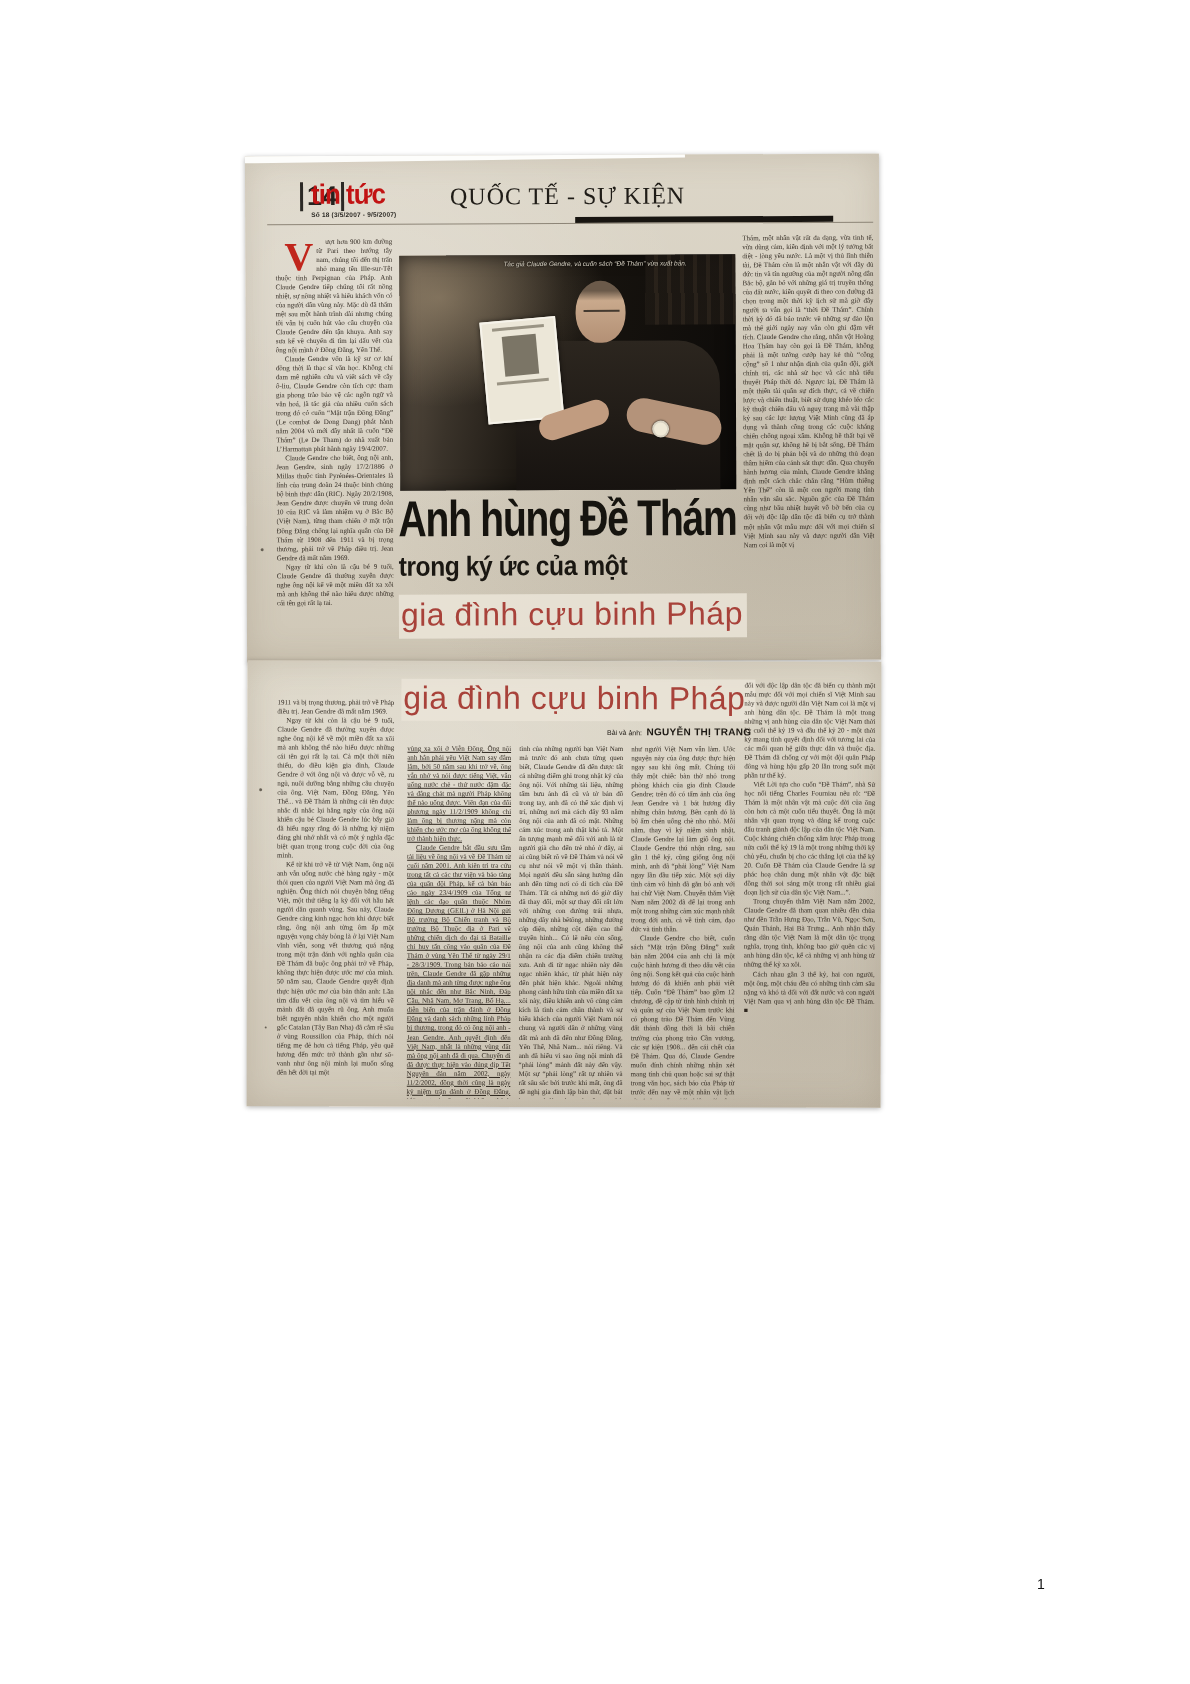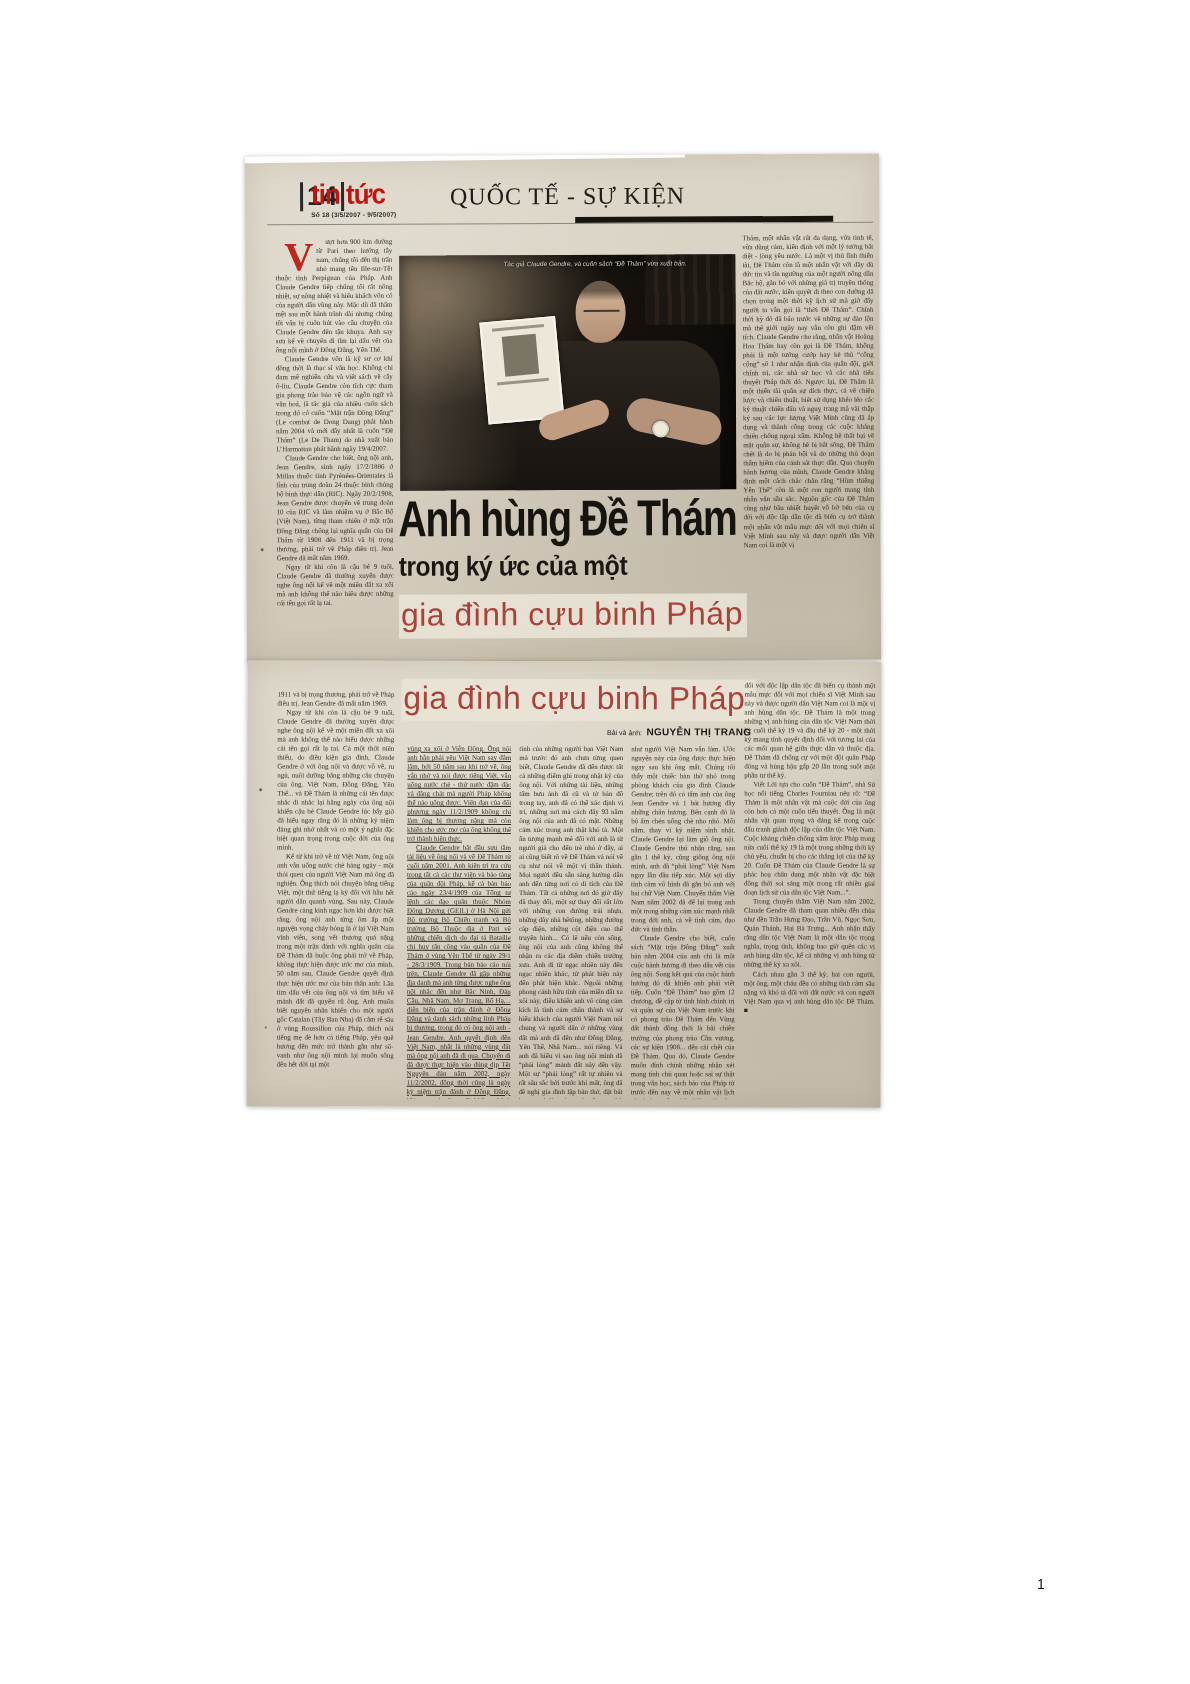--- a/index.html
+++ b/index.html
@@ -213,21 +213,21 @@
 
   <div class="strip strip-bottom">
 
     <div class="headline-red2">gia đình cựu binh Pháp</div>
 
     <div class="byline">
       <span class="bl-label">Bài và ảnh:</span>
       <span class="bl-name">NGUYỄN THỊ TRANG</span>
     </div>
 
-    <div class="col flow" style="left:30px;  top:30px; width:117px; height:408px;">
+    <div class="col flow" style="left:30px;  top:38px; width:117px; height:408px;">
         <p>1911 và bị trọng thương, phải trở về Pháp điều trị. Jean Gendre đã mất năm 1969.</p>
         <p>Ngay từ khi còn là cậu bé 9 tuổi, Claude Gendre đã thường xuyên được nghe ông nội kể về một miền đất xa xôi mà anh không thể nào hiểu được những cái tên gọi rất lạ tai. Cả một thời niên thiếu, do điều kiện gia đình, Claude Gendre ở với ông nội và được vỗ về, ru ngủ, nuôi dưỡng bằng những câu chuyện của ông. Việt Nam, Đồng Đăng, Yên Thế... và Đề Thám là những cái tên được nhắc đi nhắc lại hằng ngày của ông nội khiến cậu bé Claude Gendre lúc bấy giờ đã hiểu ngay rằng đó là những kỷ niệm đáng ghi nhớ nhất và có một ý nghĩa đặc biệt quan trọng trong cuộc đời của ông mình.</p>
         <p>Kể từ khi trở về từ Việt Nam, ông nội anh vẫn uống nước chè hàng ngày - một thói quen của người Việt Nam mà ông đã nghiện. Ông thích nói chuyện bằng tiếng Việt, một thứ tiếng lạ kỳ đối với hầu hết người dân quanh vùng. Sau này, Claude Gendre càng kinh ngạc hơn khi được biết rằng, ông nội anh từng ôm ấp một nguyện vọng cháy bỏng là ở lại Việt Nam vĩnh viễn, song vết thương quá nặng trong một trận đánh với nghĩa quân của Đề Thám đã buộc ông phải trở về Pháp, không thực hiện được ước mơ của mình. 50 năm sau, Claude Gendre quyết định thực hiện ước mơ của bản thân anh: Lần tìm dấu vết của ông nội và tìm hiểu về mảnh đất đã quyến rũ ông. Anh muốn biết nguyên nhân khiến cho một người gốc Catalan (Tây Ban Nha) đã cắm rễ sâu ở vùng Roussillon của Pháp, thích nói tiếng mẹ đẻ hơn cả tiếng Pháp, yêu quê hương đến mức trở thành gần như sô-vanh như ông nội mình lại muốn sống đến hết đời tại một</p>
       </div>
     <div class="col flow" style="left:160px; top:84px; width:104px; height:354px;text-decoration:underline;">
         <p>vùng xa xôi ở Viễn Đông. Ông nội anh hẳn phải yêu Việt Nam say đắm lắm, bởi 50 năm sau khi trở về, ông vẫn nhớ và nói được tiếng Việt, vẫn uống nước chè - thứ nước đậm đặc và đắng chát mà người Pháp không thể nào uống được. Viên đạn của đối phương ngày 11/2/1909 không chỉ làm ông bị thương nặng mà còn khiến cho ước mơ của ông không thể trở thành hiện thực.</p>
         <p>Claude Gendre bắt đầu sưu tầm tài liệu về ông nội và về Đề Thám từ cuối năm 2001. Anh kiên trì tra cứu trong tất cả các thư viện và bảo tàng của quân đội Pháp, kể cả bản báo cáo ngày 23/4/1909 của Tổng tư lệnh các đạo quân thuộc Nhóm Đông Dương (GEIL) ở Hà Nội gửi Bộ trưởng Bộ Chiến tranh và Bộ trưởng Bộ Thuộc địa ở Pari về những chiến dịch do đại tá Bataille chỉ huy tấn công vào quân của Đề Thám ở vùng Yên Thế từ ngày 29/1 - 28/3/1909. Trong bản báo cáo nói trên, Claude Gendre đã gặp những địa danh mà anh từng được nghe ông nội nhắc đến như Bắc Ninh, Đáp Cầu, Nhã Nam, Mơ Trang, Bố Hạ,... diễn biến của trận đánh ở Đồng Đăng và danh sách những lính Pháp bị thương, trong đó có ông nội anh - Jean Gendre. Anh quyết định đến Việt Nam, nhất là những vùng đất mà ông nội anh đã đi qua. Chuyến đi đã được thực hiện vào đúng dịp Tết Nguyên đán năm 2002, ngày 11/2/2002, đồng thời cũng là ngày kỷ niệm trận đánh ở Đồng Đăng. Ước mơ của ông nội không thành hiện thực thì nay là của anh. Với sự giúp đỡ rất nhiệt</p>
       </div>
     <div class="col flow" style="left:272px; top:84px; width:104px; height:354px;">
         <p>tình của những người bạn Việt Nam mà trước đó anh chưa từng quen biết, Claude Gendre đã đến được tất cả những điểm ghi trong nhật ký của ông nội. Với những tài liệu, những tấm bưu ảnh đã cũ và tờ bản đồ trong tay, anh đã có thể xác định vị trí, những nơi mà cách đây 93 năm ông nội của anh đã có mặt. Những cảm xúc trong anh thật khó tả. Một ấn tượng mạnh mẽ đối với anh là từ người già cho đến trẻ nhỏ ở đây, ai ai cũng biết rõ về Đề Thám và nói về cụ như nói về một vị thần thánh. Mọi người đều sẵn sàng hướng dẫn anh đến từng nơi có di tích của Đề Thám. Tất cả những nơi đó giờ đây đã thay đổi, một sự thay đổi rất lớn với những con đường trải nhựa, những dãy nhà bêtông, những đường cáp điện, những cột điện cao thế truyền hình... Có lẽ nếu còn sống, ông nội của anh cũng không thể nhận ra các địa điểm chiến trường xưa. Anh đi từ ngạc nhiên này đến ngạc nhiên khác, từ phát hiện này đến phát hiện khác. Ngoài những phong cảnh hữu tình của miền đất xa xôi này, điều khiến anh vô cùng cảm kích là tình cảm chân thành và sự hiếu khách của người Việt Nam nói chung và người dân ở những vùng đất mà anh đã đến như Đồng Đăng, Yên Thế, Nhã Nam... nói riêng. Và anh đã hiểu vì sao ông nội mình đã “phải lòng” mảnh đất này đến vậy. Một sự “phải lòng” rất tự nhiên và rất sâu sắc bởi trước khi mất, ông đã đề nghị gia đình lập bàn thờ, đặt bát hương và làm theo các tập tục thờ cúng tổ tiên</p>

